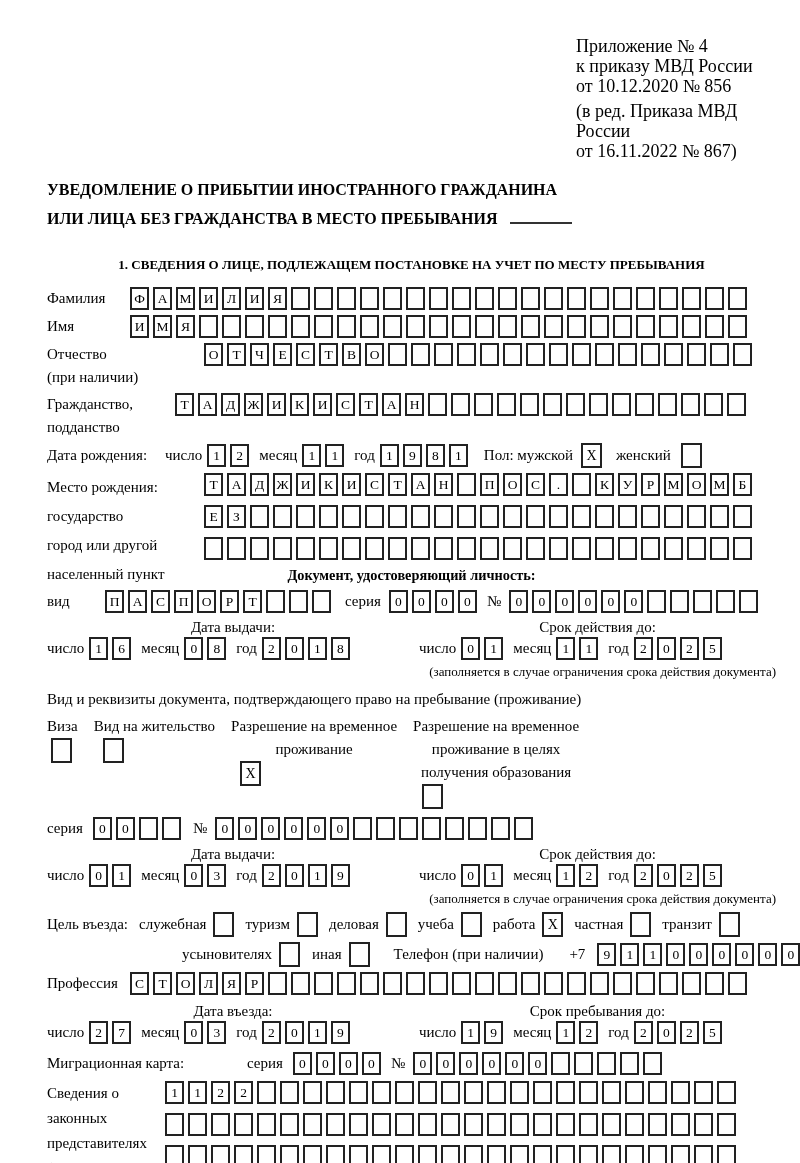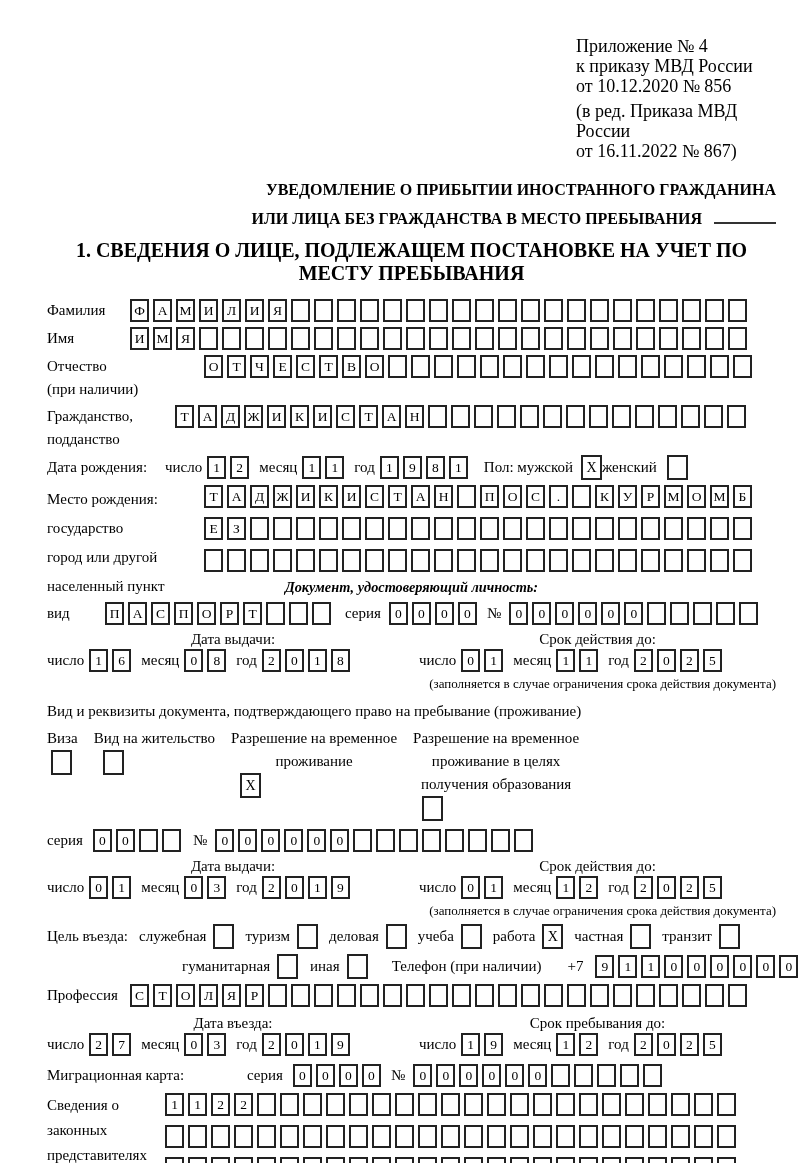--- a/index.html
+++ b/index.html
@@ -7,23 +7,23 @@
     width:800px; height:1163px; box-sizing:border-box;
     padding:36px 24px 0 47px; margin:0 auto;
     background:#ffffff; color:#000;
     font-family:"Liberation Serif","DejaVu Serif",serif;
     font-size:15px; overflow:hidden; position:relative;
   }
   .pre { white-space:pre-line; }
   .annex { margin-left:auto; width:200px; font-size:18px; line-height:20px; }
   .annex .edition { margin-top:5px; }
   .forma { text-align:right; padding-right:16px; font-weight:bold; margin-top:10px; letter-spacing:.5px; }
-  .title { text-align:right; font-weight:bold; font-size:16px; line-height:29px; margin-top:14px; }
+  .title { text-align:left; font-weight:bold; font-size:16px; line-height:29px; margin-top:14px; }
   .blank { display:inline-block; width:62px; border-bottom:2px solid #333; margin-left:12px; vertical-align:baseline; }
-  .sec { font-weight:bold; font-size:20px; margin-top:6px; text-align:center; }
+  .sec { font-weight:bold; font-size:13px; margin-top:24px; text-align:center; }
 
   .row { display:flex; align-items:flex-start; }
   .ac { align-items:center; }
   .flabel { flex:none; line-height:23px; white-space:pre-line; }
   .w83{width:83px} .w128{width:128px} .w157{width:157px} .w118{width:118px} .w58{width:58px}
   .cells { display:flex; gap:4px; flex:none; }
   .cell {
     flex:none; width:19px; height:23px; box-sizing:border-box;
     border:2px solid #222; display:flex; align-items:center; justify-content:center;
     font-size:13.5px; line-height:1; background:#fff;
@@ -220,21 +220,21 @@
       <span class="dl">год</span>
       <span class="cells">
           <span class="cell">1</span>
           <span class="cell">9</span>
           <span class="cell">8</span>
           <span class="cell">1</span>
         </span>
     </span>
     <span class="flabel" style="margin-left:6px">Пол: мужской</span>
     <span class="cb ml8">X</span>
-    <span class="flabel" style="">женский</span>
+    <span class="flabel" style="margin-left:14px">женский</span>
     <span class="cb ml10"></span>
   </div>
 
   <div class="row mt5">
     <span class="flabel w157" style="line-height:29px">Место рождения:
 государство
 город или другой
 населенный пункт</span>
     <span class="stack">
       <span class="cells">
@@ -311,21 +311,21 @@
           <span class="cell"></span>
           <span class="cell"></span>
           <span class="cell"></span>
           <span class="cell"></span>
           <span class="cell"></span>
           <span class="cell"></span>
         </span>
     </span>
   </div>
 
-  <div class="sec" style="margin-top:-22px; font-size:14.3px;font-style:italic;">Документ, удостоверяющий личность:</div>
+  <div class="sec" style="margin-top:-22px; font-size:14.3px;">Документ, удостоверяющий личность:</div>
 
   <div class="row ac mt6">
     <span class="flabel w58">вид</span>
     <span class="cells">
         <span class="cell">П</span>
         <span class="cell">А</span>
         <span class="cell">С</span>
         <span class="cell">П</span>
         <span class="cell">О</span>
         <span class="cell">Р</span>
@@ -533,21 +533,21 @@
       <span class="cb"></span>
     </span>
     <span class="p-item">
       <span>транзит</span>
       <span class="cb"></span>
     </span>
   </div>
 
   <div class="row ac mt5" style="margin-left:135px; gap:12px">
     <span class="p-item">
-      <span>гуманитарная</span>
+      <span>усыновителях</span>
       <span class="cb"></span>
     </span>
     <span class="p-item">
       <span>иная</span>
       <span class="cb"></span>
     </span>
     <span class="flabel" style="margin-left:12px">Телефон (при наличии)</span>
     <span class="flabel" style="margin-left:14px">+7</span>
     <span class="cells">
         <span class="cell">9</span>

